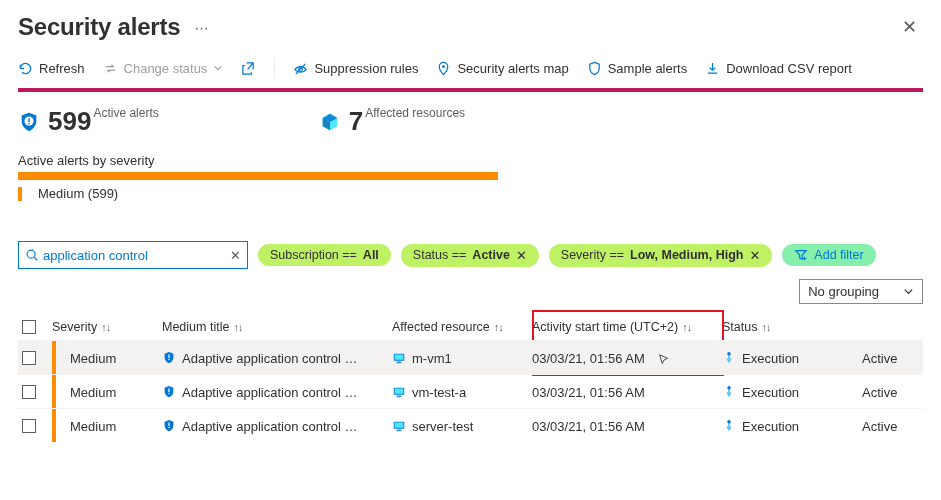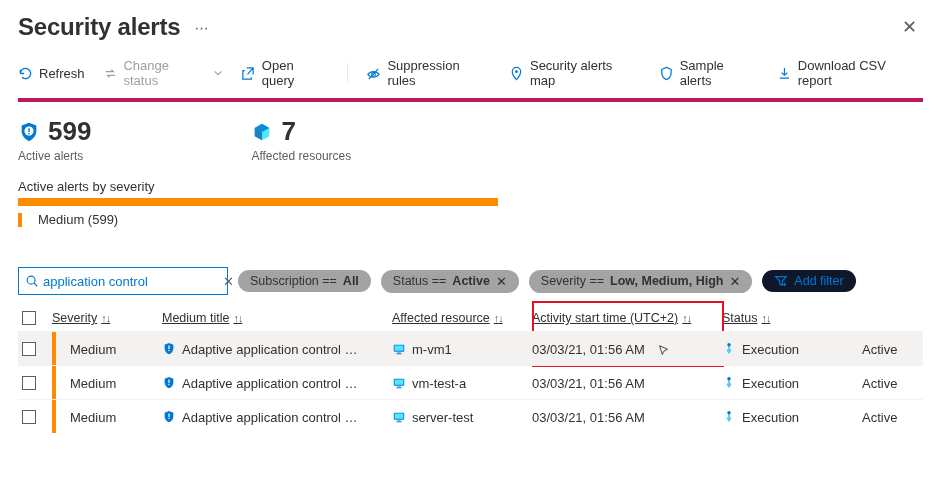--- a/index.html
+++ b/index.html
@@ -23,62 +23,62 @@
     display: flex; align-items: center; gap: 18px;
     margin-top: 16px; padding-bottom: 10px; border-bottom: 4px solid #be185d;
     color: #323130;
   }
   .tbtn { display: inline-flex; align-items: center; gap: 6px; font-size: 13px; cursor: pointer; }
   .tbtn.disabled { color: #a19f9d; cursor: default; }
   .tbtn svg { width: 15px; height: 15px; }
   .tsep { width: 1px; height: 20px; background: #edebe9; }
 
   .metrics { display: flex; gap: 160px; margin-top: 14px; }
-  .metric { display: flex; flex-direction: column; gap: 2px; }
+  .metric { display: flex; gap: 2px; }
   .metric-top { display: flex; align-items: center; gap: 8px; }
   .metric-num { font-size: 26px; font-weight: 600; color: #323130; }
   .metric-label { font-size: 12px; color: #605e5c; }
   .shield-ic, .cube-ic { width: 22px; height: 22px; }
 
   .sev-section { margin-top: 16px; }
   .sev-title { font-size: 13px; color: #323130; margin-bottom: 4px; }
   .sev-bar { width: 480px; height: 8px; background: #ff8c00; }
   .sev-legend { display: flex; align-items: center; gap: 16px; margin-top: 6px; font-size: 13px; }
   .sev-swatch { width: 4px; height: 14px; background: #ff8c00; display:inline-block;}
 
   .filter-row { display: flex; align-items: center; gap: 10px; margin-top: 40px; }
   .search-wrap {
     display: flex; align-items: center;
-    border: 1px solid #0078d4; width: 210px; height: 28px; padding: 0 6px;
+    border: 1px solid #0078d4; width: 230px; height: 28px; padding: 0 6px;
   }
   .search-wrap svg { width: 14px; height: 14px; color:#0078d4; flex-shrink:0;}
   .search-input {
     border: none; outline: none; flex: 1; font-size: 13px; color: #0078d4;
     padding: 0 4px; background: transparent;
   }
   .search-clear { color:#605e5c; cursor:pointer; font-size:13px; }
   .pill {
     display: inline-flex; align-items: center; gap: 6px;
-    background: #a3a3a3; border-radius: 14px; padding: 4px 12px; font-size: 12.5px;
+    background: #bef264; border-radius: 14px; padding: 4px 12px; font-size: 12.5px;
     color: #323130;
   }
   .pill strong { font-weight: 600; }
   .pill .px { cursor:pointer; color:#323130; font-size:13px; }
-  .pill.add { background:#0f172a; color:#0078d4; cursor:pointer; }
+  .pill.add { background:#86efac; color:#0078d4; cursor:pointer; }
   .pill.add svg { width:14px; height:14px; }
 
   .grouping-row { display:flex; justify-content:flex-end; margin-top:10px; }
   .group-sel {
     border:1px solid #8a8886; padding:4px 8px; font-size:13px;
     display:inline-flex; align-items:center; gap:24px; cursor:pointer;
   }
 
   .table { margin-top: 10px; }
   .thead, .trow { display: grid; grid-template-columns: 34px 110px 230px 140px 190px 140px 60px; align-items: center; }
-  .thead { font-size: 12.5px; color: #323130; padding: 6px 0; position:relative;text-decoration:underline;}
+  .thead { font-size: 12.5px; color: #323130; padding: 6px 0; position:relative;}
   .th { display:flex; align-items:center; gap:4px; white-space:nowrap; overflow:hidden; text-overflow:ellipsis;}
   .sort-ic { font-size:11px; color:#605e5c; letter-spacing:-1px;}
   .trow { height: 34px; border-top: 1px solid #f3f2f1; font-size:13px; position:relative;}
   .trow.hover { background:#f3f2f1; }
   .sev-cell { display:flex; align-items:center; height:34px;}
   .sev-stripe { width:4px; height:100%; background:#ff8c00; margin-right:14px;}
   .cell { display:flex; align-items:center; gap:6px; white-space:nowrap; overflow:hidden; text-overflow:ellipsis;}
   .tiny-shield, .tiny-monitor, .tiny-tap { width:14px; height:14px; flex-shrink:0;}
   .chk { width:14px; height:14px; border:1px solid #605e5c; background:#fff;}
   .th-chk { margin-left:4px;}
@@ -117,21 +117,20 @@
         </svg>
       <span>Change status</span>
       <svg viewBox="0 0 12 12" style="width:10px;height:10px">
           <path fill="none" stroke="#a19f9d" stroke-width="1.3" d="M2 4l4 4 4-4"></path>
         </svg>
     </span>
     <span class="tbtn">
       <svg viewBox="0 0 16 16">
           <path fill="none" stroke="#0078d4" stroke-width="1.3" d="M6 2h7v7m0-7L7 9m-3-4H2v9h9v-2"></path>
         </svg>
-      <span>Open query</span>
     </span>
     <span class="tsep"></span>
     <span class="tbtn">
       <svg viewBox="0 0 16 16">
           <path fill="none" stroke="#0078d4" stroke-width="1.3" d="M2 9c3-4 9-4 12 0-3 4-9 4-12 0z"></path>
           <circle cx="8" cy="9" r="2" fill="none" stroke="#0078d4" stroke-width="1.3"></circle>
           <line x1="3" y1="14" x2="13" y2="3" stroke="#0078d4" stroke-width="1.3"></line>
         </svg>
       <span>Suppression rules</span>
     </span>
@@ -216,20 +215,28 @@
     </span>
     <span class="pill add">
       <svg viewBox="0 0 16 16">
           <path fill="none" stroke="#0078d4" stroke-width="1.3" d="M2 3h12l-4.5 5v5l-3-1.5V8L2 3z"></path>
           <path stroke="#0078d4" stroke-width="1.3" d="M12 10v4m-2-2h4"></path>
         </svg>
       <span>Add filter</span>
     </span>
   </div>
 
+  <div class="grouping-row">
+    <span class="group-sel">
+      <span>No grouping</span>
+      <svg viewBox="0 0 12 12" style="width:11px;height:11px">
+          <path fill="none" stroke="#323130" stroke-width="1.3" d="M2 4l4 4 4-4"></path>
+        </svg>
+    </span>
+  </div>
 
   <div class="table" style="position:relative;">
     <div class="thead">
       <div class="th th-chk">
           <span class="chk"></span>
         </div>
       <div class="th">
           <span>Severity</span>
           <span class="sort-ic">↑↓</span>
         </div>

